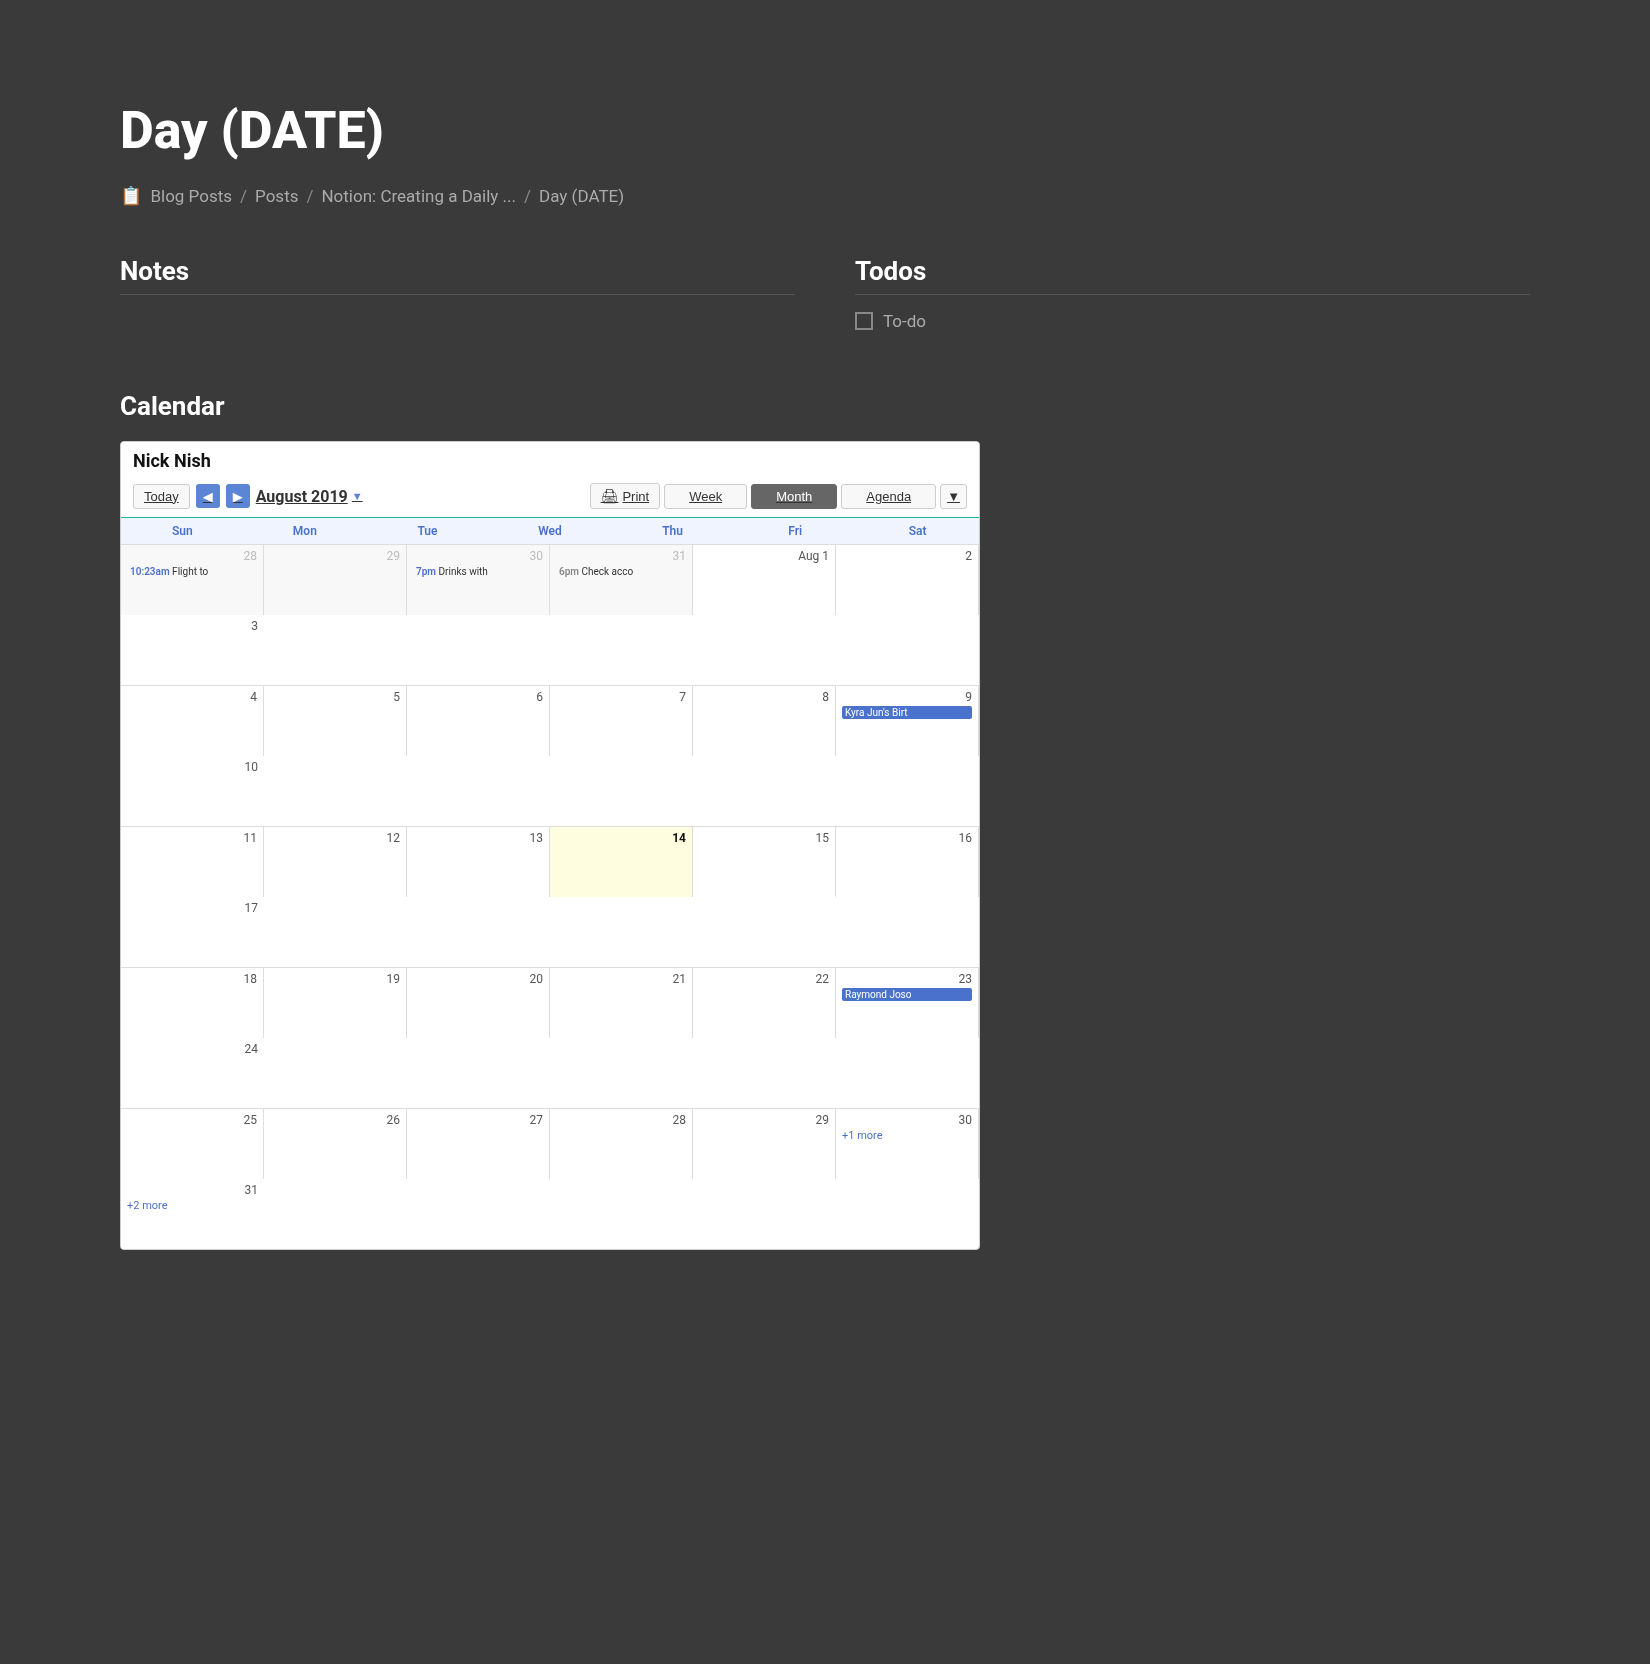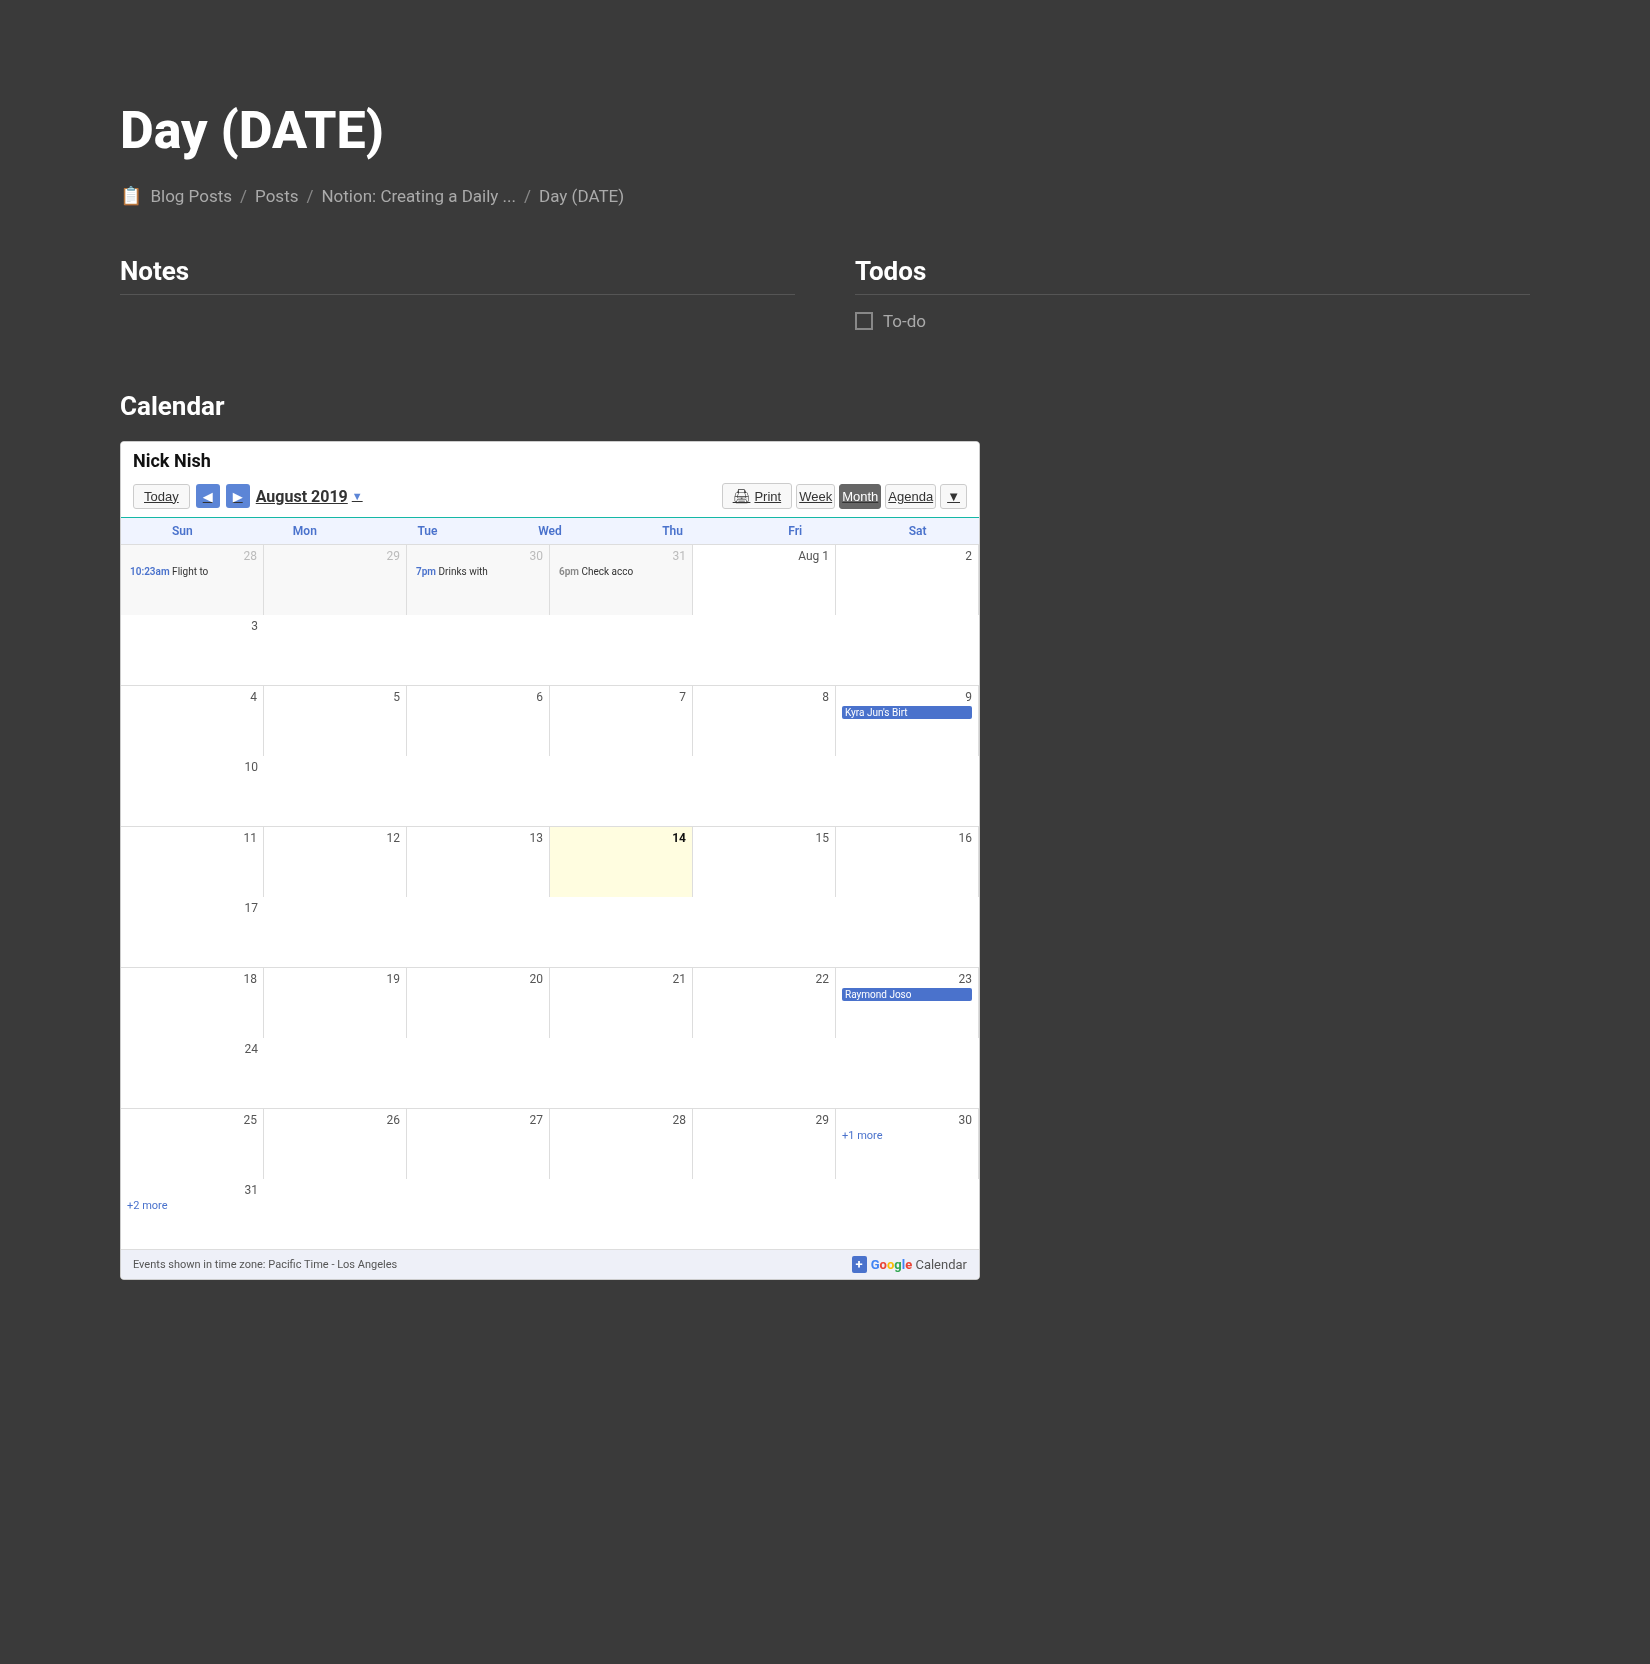--- a/index.html
+++ b/index.html
@@ -147,21 +147,21 @@
       font-size: 13px;
       cursor: pointer;
       color: #333333;
       display: flex;
       align-items: center;
       gap: 4px;
     }
     .cal-view-btn {
       border: 1px solid #cccccc;
       background: #f8f8f8;
-      padding: 4px 2px;
+      padding: 4px 24px;
       border-radius: 3px;
       font-size: 13px;
       cursor: pointer;
       color: #333333;
     }
     .cal-view-btn.active {
       background: #666666;
       color: #ffffff;
       border-color: #666666;
     }
@@ -485,25 +485,15 @@
             <div class="cal-date-num">30</div>
             <div class="cal-more">+1 more</div>
           </div>
           <div class="cal-cell">
             <div class="cal-date-num">31</div>
             <div class="cal-more">+2 more</div>
           </div>
         </div>
       </div>
 
-      <div class="cal-footer">
-        <span class="cal-footer-text">Events shown in time zone: Pacific Time - Los Angeles</span>
-        <div class="google-cal-logo">
-          <span class="gcal-plus">+</span>
-          <span>
-            <span class="gcal-text-g">G</span><span class="gcal-text-o1">o</span><span class="gcal-text-o2">o</span><span class="gcal-text-g2">g</span><span class="gcal-text-l">l</span><span class="gcal-text-e">e</span>
-            <span class="gcal-calendar"> Calendar</span>
-          </span>
-        </div>
-      </div>
     </div>
   </div>
 </div>
 
 </body></html>

